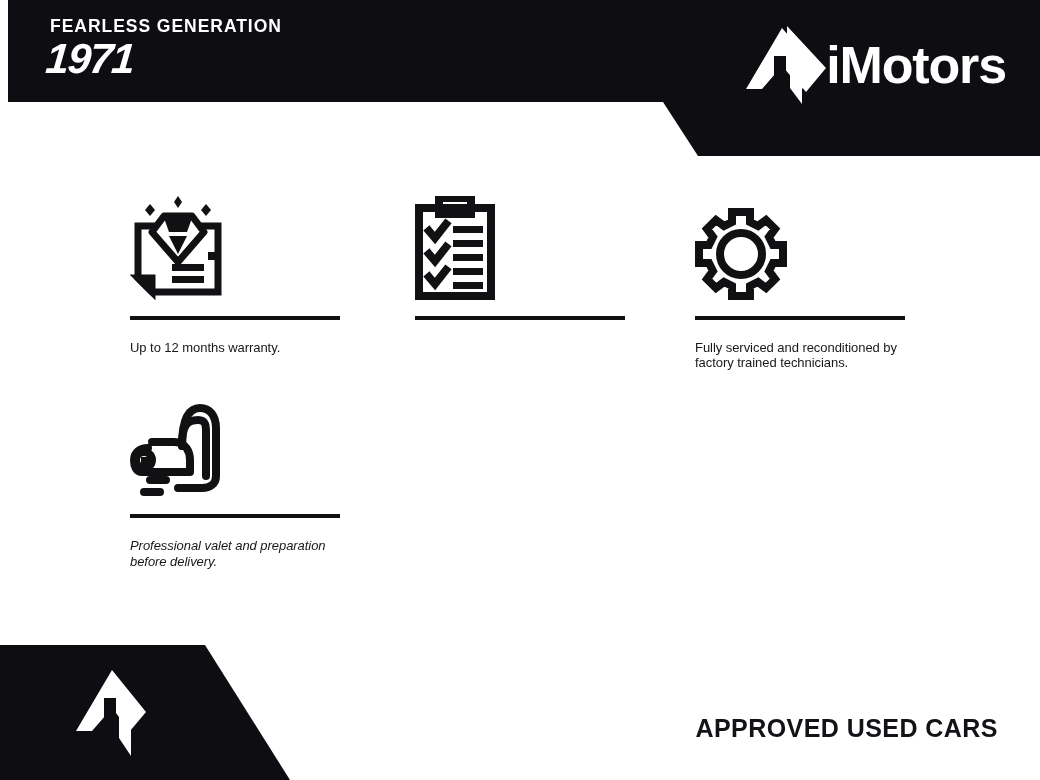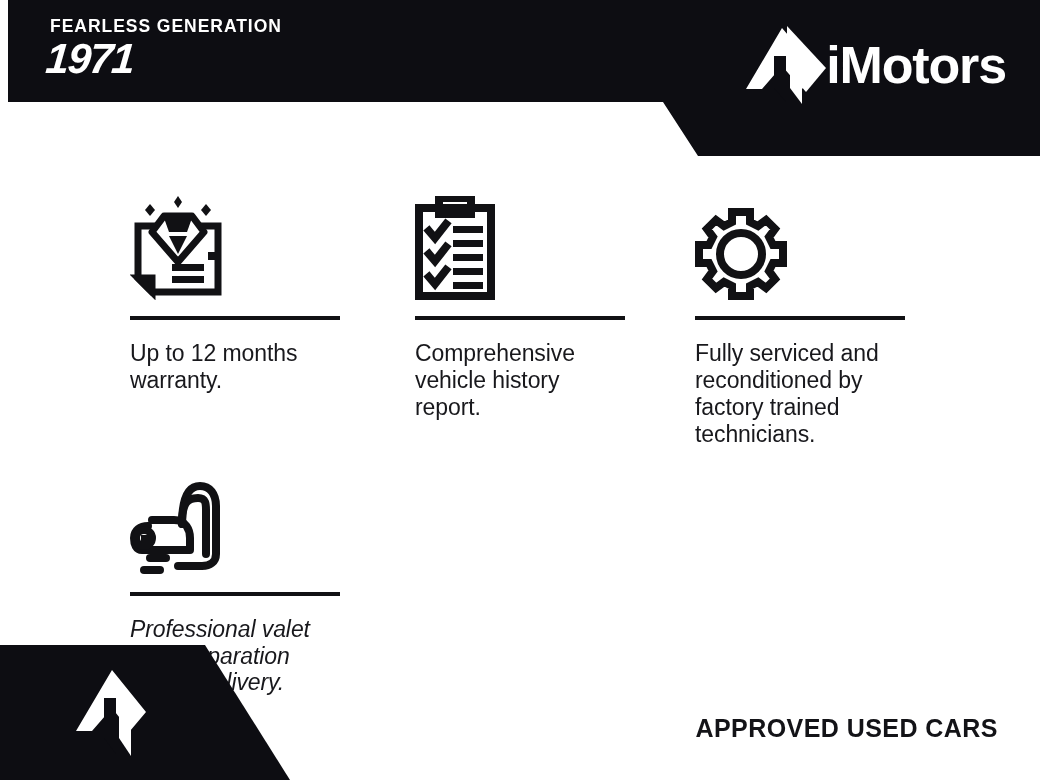--- a/index.html
+++ b/index.html
@@ -79,21 +79,21 @@
   }
   .icon-box svg { display:block; }
 
   .divider {
     width:210px; height:4px;
     background:#111114;
     margin-top:12px;
   }
   .ftext {
     margin-top:20px;
-    font-size:23px;
+    font-size:13px;
     line-height:1.17;
     color:#18181c;
     letter-spacing:-0.004em;
     max-width:215px;
   }
 
   
   .row2 .icon-box { height:108px; }
 
   
@@ -197,21 +197,20 @@
               <rect x="38" y="86" width="30" height="7"></rect>
             </g>
             <g fill="none" stroke="#111114" stroke-width="8" stroke-linecap="square">
               <polyline points="14,35 20,42 31,28"></polyline>
               <polyline points="14,58 20,65 31,51"></polyline>
               <polyline points="14,81 20,88 31,74"></polyline>
             </g>
           </svg>
         </div>
         <div class="divider"></div>
-        <div class="ftext">Comprehensive vehicle history report.</div>
       </div>
 
       <div class="fcell c3">
         <div class="icon-box">
           <svg width="92" height="92" viewBox="0 0 92 92" aria-hidden="true">
             <g fill="none" stroke="#111114" stroke-width="8" stroke-linejoin="miter">
               <path d="M37,4 L55,4 L55,14 L63,18 L71,12 L80,21 L74,29 L78,37 L88,37 L88,55
                        L78,55 L74,63 L80,71 L71,80 L63,74 L55,78 L55,88 L37,88 L37,78
                        L29,74 L21,80 L12,71 L18,63 L14,55 L4,55 L4,37 L14,37 L18,29
                        L12,21 L21,12 L29,18 L37,14 Z"></path>

